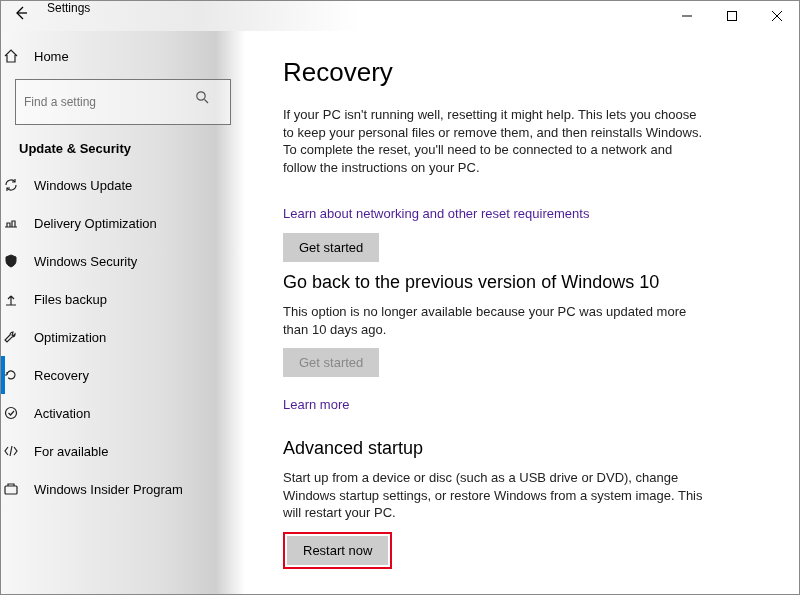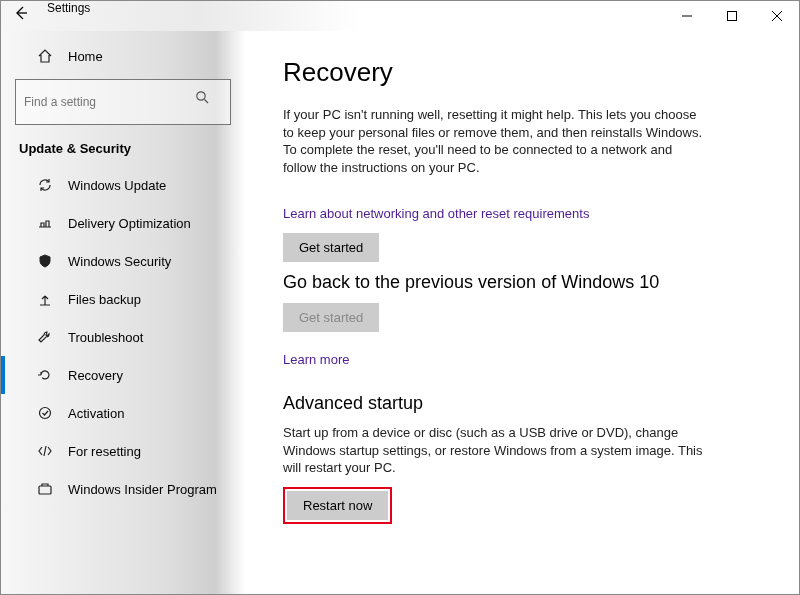--- a/index.html
+++ b/index.html
@@ -47,21 +47,21 @@
   .sidebar {
     width: 244px;
     padding-top: 6px;
     background: linear-gradient(to right, #f7f7f7 0%, #e0e0e0 65%, #cfcfcf 88%, #fff 100%);
     position: relative;
   }
   .home-row, .nav-item {
     display: flex;
     align-items: center;
     height: 38px;
-    padding-left: 35px;
+    padding-left: 1px;
     cursor: pointer;
     font-size: 13px;
   }
   .home-row .icon, .nav-item .icon {
     width: 18px; height: 18px;
     display: inline-flex; align-items: center; justify-content: center;
     margin-right: 14px;
     color: #222;
   }
   .search-wrap {
@@ -239,21 +239,21 @@
           </svg>
         </span>
       <span>Files backup</span>
     </div>
     <div class="nav-item">
       <span class="icon">
           <svg width="16" height="16" viewBox="0 0 16 16">
             <path d="M10 3a3 3 0 0 0-3 3l-5 5 2 2 5-5a3 3 0 0 0 3-3l-2 2-1-1z" stroke="#222" fill="none" stroke-width="1.2"></path>
           </svg>
         </span>
-      <span>Troubleshoot</span>
+      <span>Optimization</span>
     </div>
     <div class="nav-item selected">
       <span class="icon">
           <svg width="16" height="16" viewBox="0 0 16 16">
             <path d="M4 8a4 4 0 1 1 1.2 2.8M4 8H1M4 8V5" stroke="#222" fill="none" stroke-width="1.2"></path>
           </svg>
         </span>
       <span>Recovery</span>
     </div>
     <div class="nav-item">
@@ -264,21 +264,21 @@
           </svg>
         </span>
       <span>Activation</span>
     </div>
     <div class="nav-item">
       <span class="icon">
           <svg width="16" height="16" viewBox="0 0 16 16">
             <path d="M5 4 2 8l3 4M11 4l3 4-3 4M9 3l-2 10" stroke="#222" fill="none" stroke-width="1.2"></path>
           </svg>
         </span>
-      <span>For resetting</span>
+      <span>For available</span>
     </div>
     <div class="nav-item">
       <span class="icon">
           <svg width="16" height="16" viewBox="0 0 16 16">
             <rect x="2" y="5" width="12" height="8" rx="1" stroke="#222" fill="none" stroke-width="1.2"></rect>
             <path d="M5 5V3h6v2" stroke="#222" fill="none" stroke-width="1.2"></path>
           </svg>
         </span>
       <span>Windows Insider Program</span>
     </div>
@@ -288,20 +288,21 @@
     <h1>Recovery</h1>
 
     <div class="section">
       <p>If your PC isn't running well, resetting it might help. This lets you choose to keep your personal files or remove them, and then reinstalls Windows. To complete the reset, you'll need to be connected to a network and follow the instructions on your PC.</p>
       <span class="link">Learn about networking and other reset requirements</span><br>
       <button class="btn">Get started</button>
     </div>
 
     <div class="section">
       <h2>Go back to the previous version of Windows 10</h2>
+      <p>This option is no longer available because your PC was updated more than 10 days ago.</p>
       <button class="btn disabled">Get started</button><br>
       <span class="link">Learn more</span>
     </div>
 
     <div class="section" style="margin-top:14px">
       <h2>Advanced startup</h2>
       <p>Start up from a device or disc (such as a USB drive or DVD), change Windows startup settings, or restore Windows from a system image. This will restart your PC.</p>
       <span class="highlight">
         <button class="btn">Restart now</button>
       </span>

